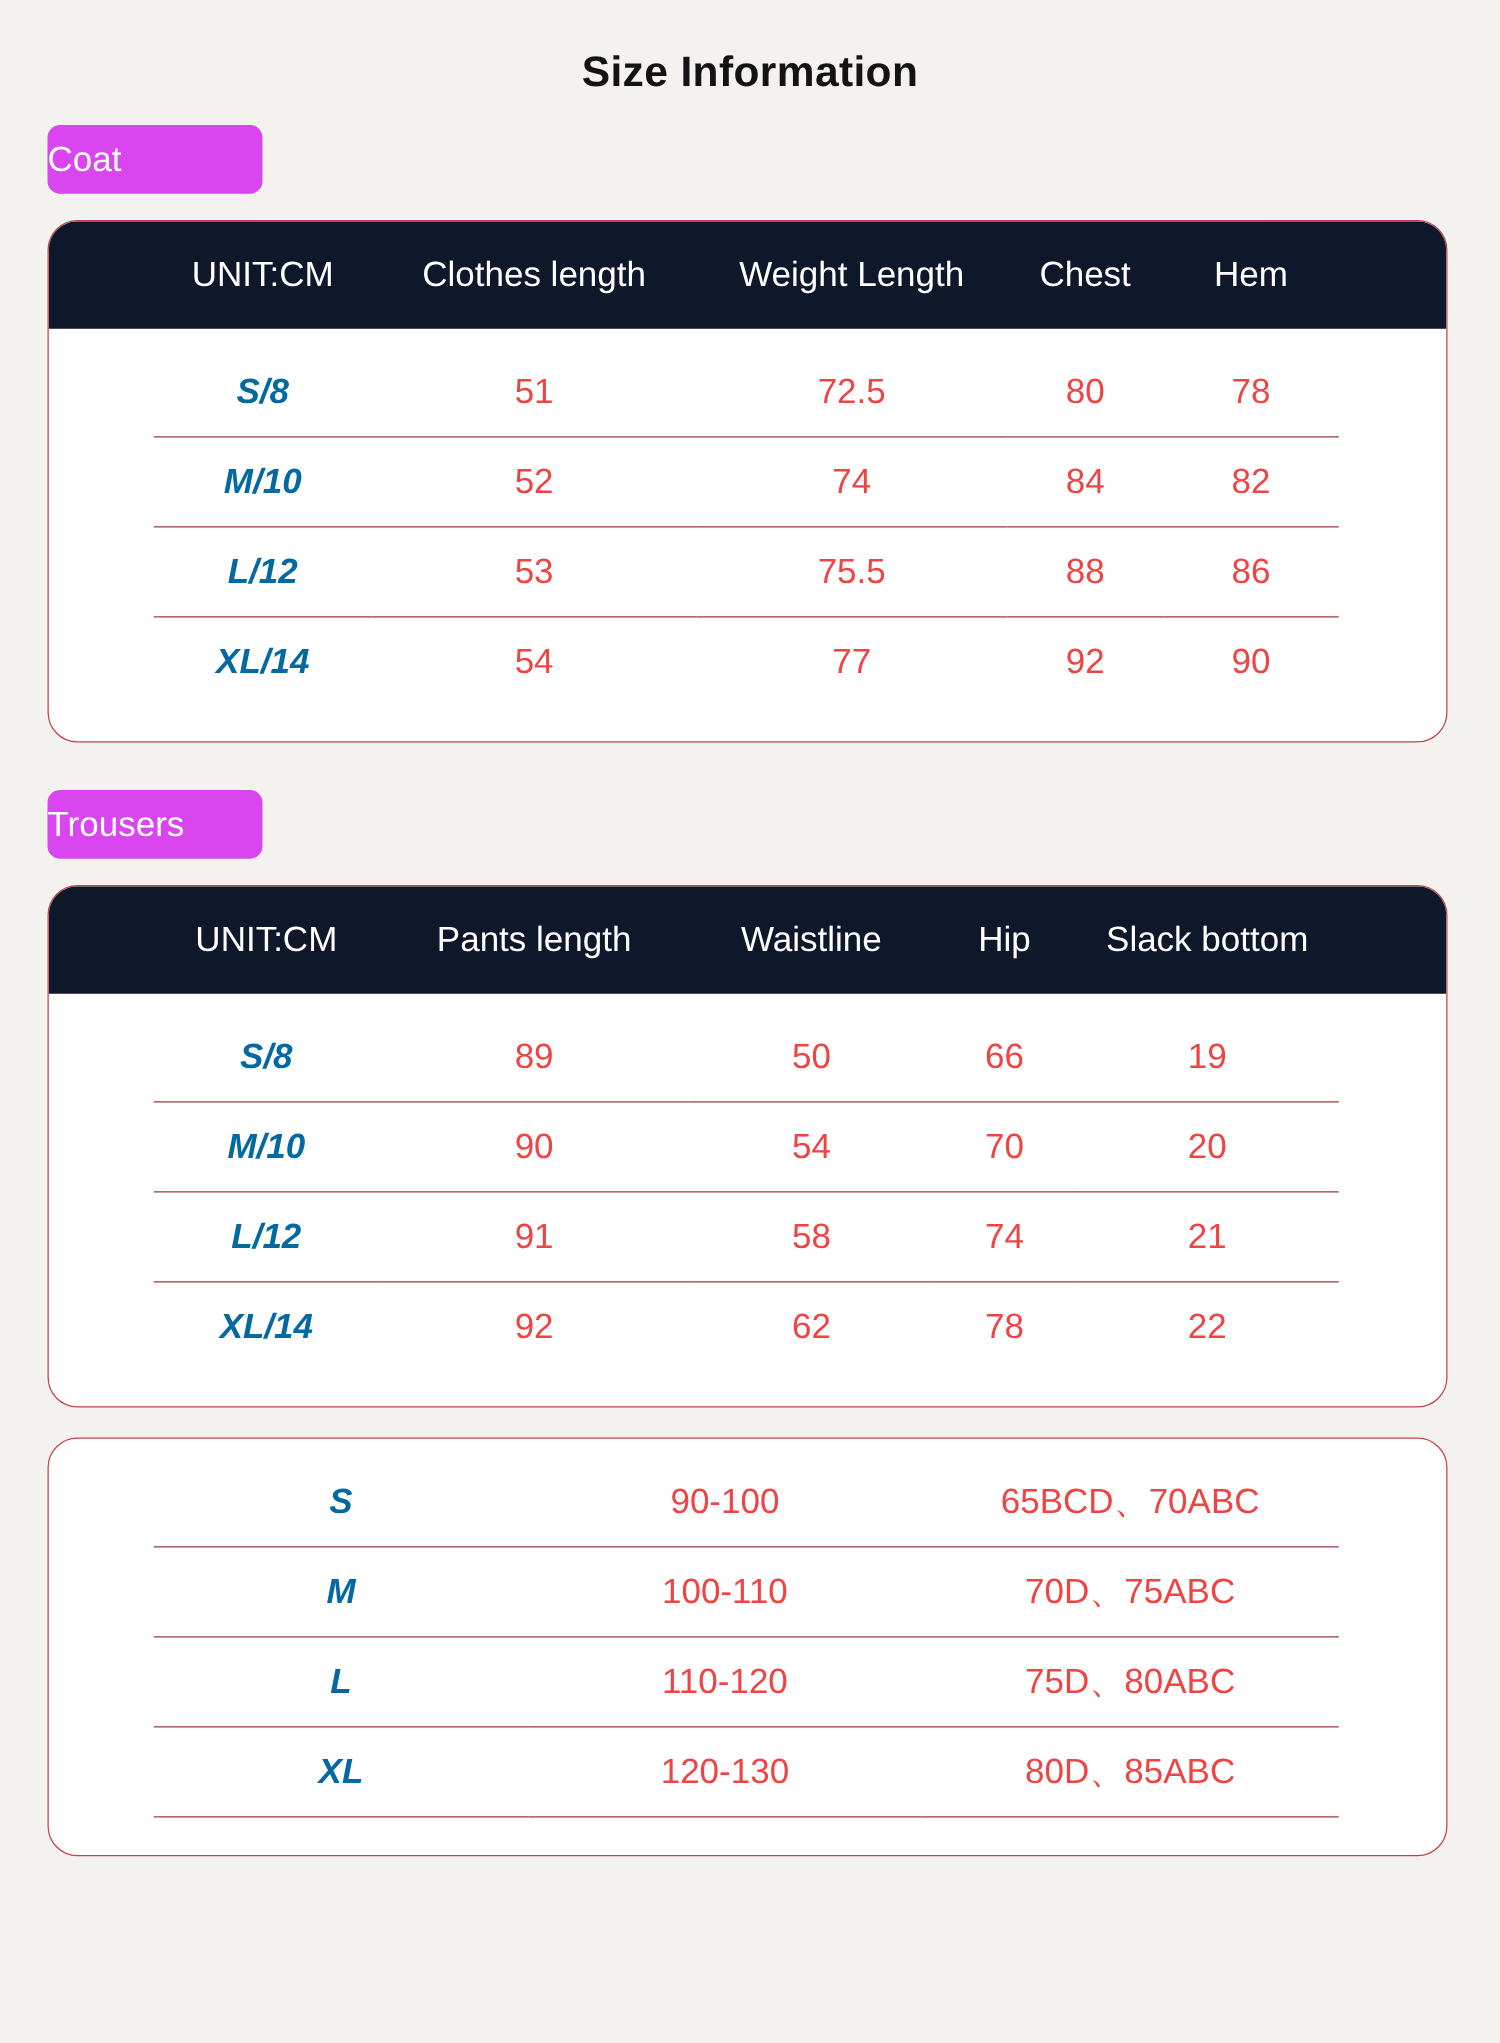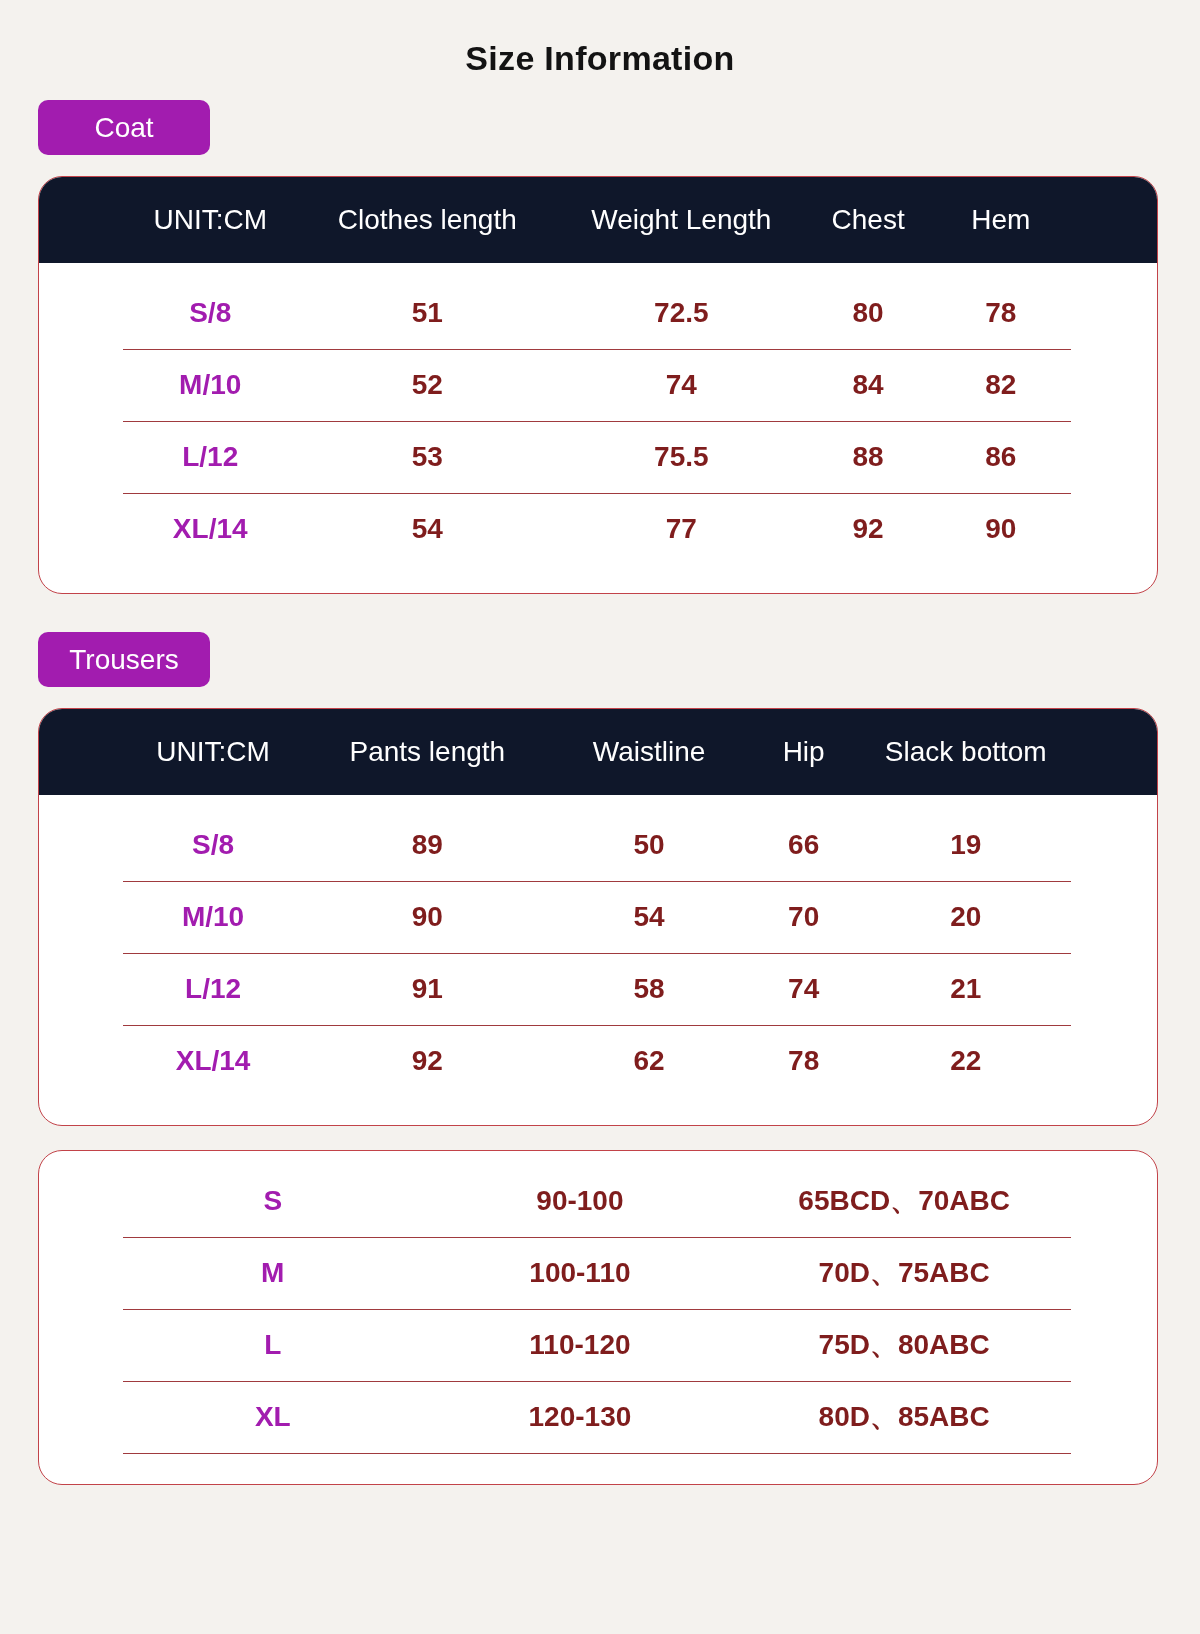--- a/index.html
+++ b/index.html
@@ -17,26 +17,25 @@
     font-weight:700;
     color:#131313;
     line-height:44px;
     margin-bottom:20px;
     letter-spacing:0.3px;
   }
   .section-badge {
     margin-left:38px;
     width:172px;
     height:55px;
-    background:#a21caf;
+    background:#d946ef;
     border-radius:10px;
     color:#ffffff;
     font-size:28px;
     line-height:55px;
-    text-align:center;
     margin-bottom:21px;
   }
   .section + .section { margin-top:38px; }
   .section.no-badge { margin-top:24px; }
   .card {
     margin:0 42px 0 38px;
     background:#ffffff;
     border:1px solid #c24349;
     border-radius:24px;
     overflow:hidden;
@@ -58,27 +57,28 @@
     text-align:center;
     white-space:nowrap;
   }
   .card-body { padding:14px 86px 28px 84px; }
   .card-body.pad-bottom-lg { padding-bottom:30px; }
   .card-body td {
     height:72px;
     text-align:center;
     vertical-align:middle;
     font-size:28px;
+    font-weight:400;
+    color:#ef4444;
+    white-space:nowrap;
+  }
+  .card-body td.row-label {
+    color:#0369a1;
     font-weight:700;
-    color:#7f1d1d;
-    white-space:nowrap;
-  }
-  .card-body td.row-label {
-    color:#a21caf;
-    font-weight:700;
+    font-style:italic;
   }
   tr.sep td { border-bottom:1px solid #a03a3e; }
 </style>
 </head>
 <body>
 
 <div class="page">
 
   <h1 class="page-title">Size Information</h1>
 

